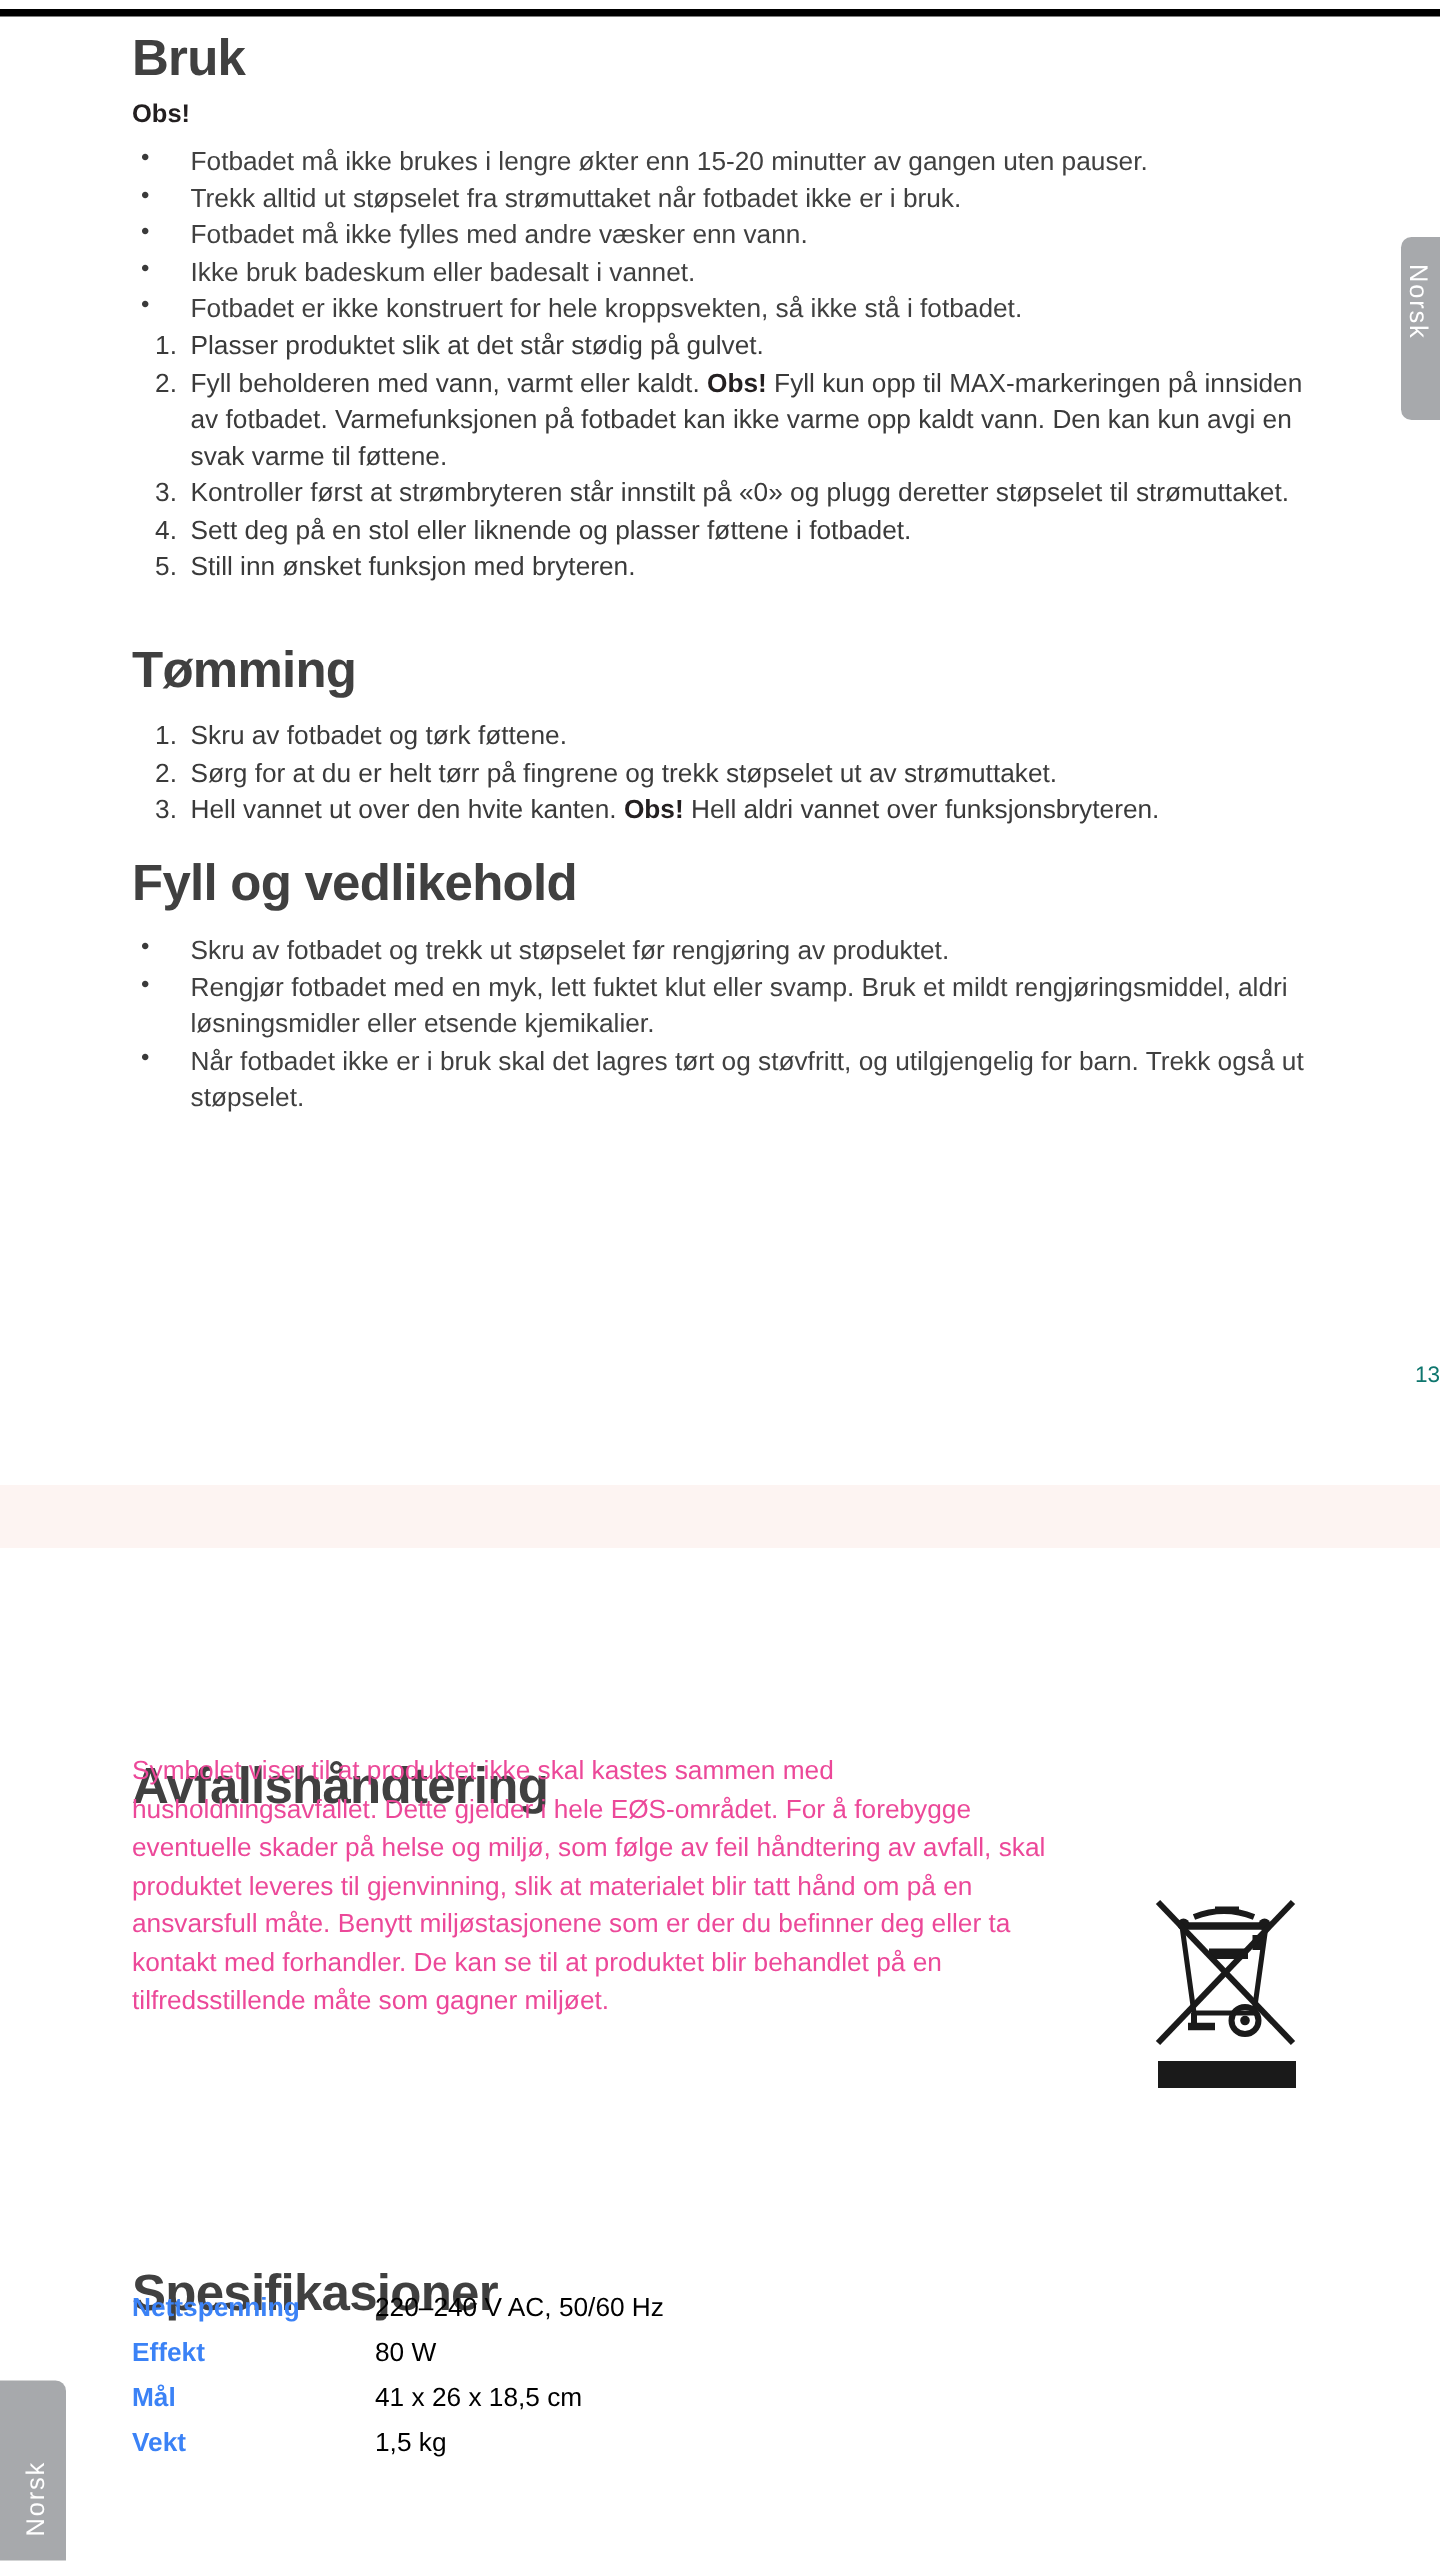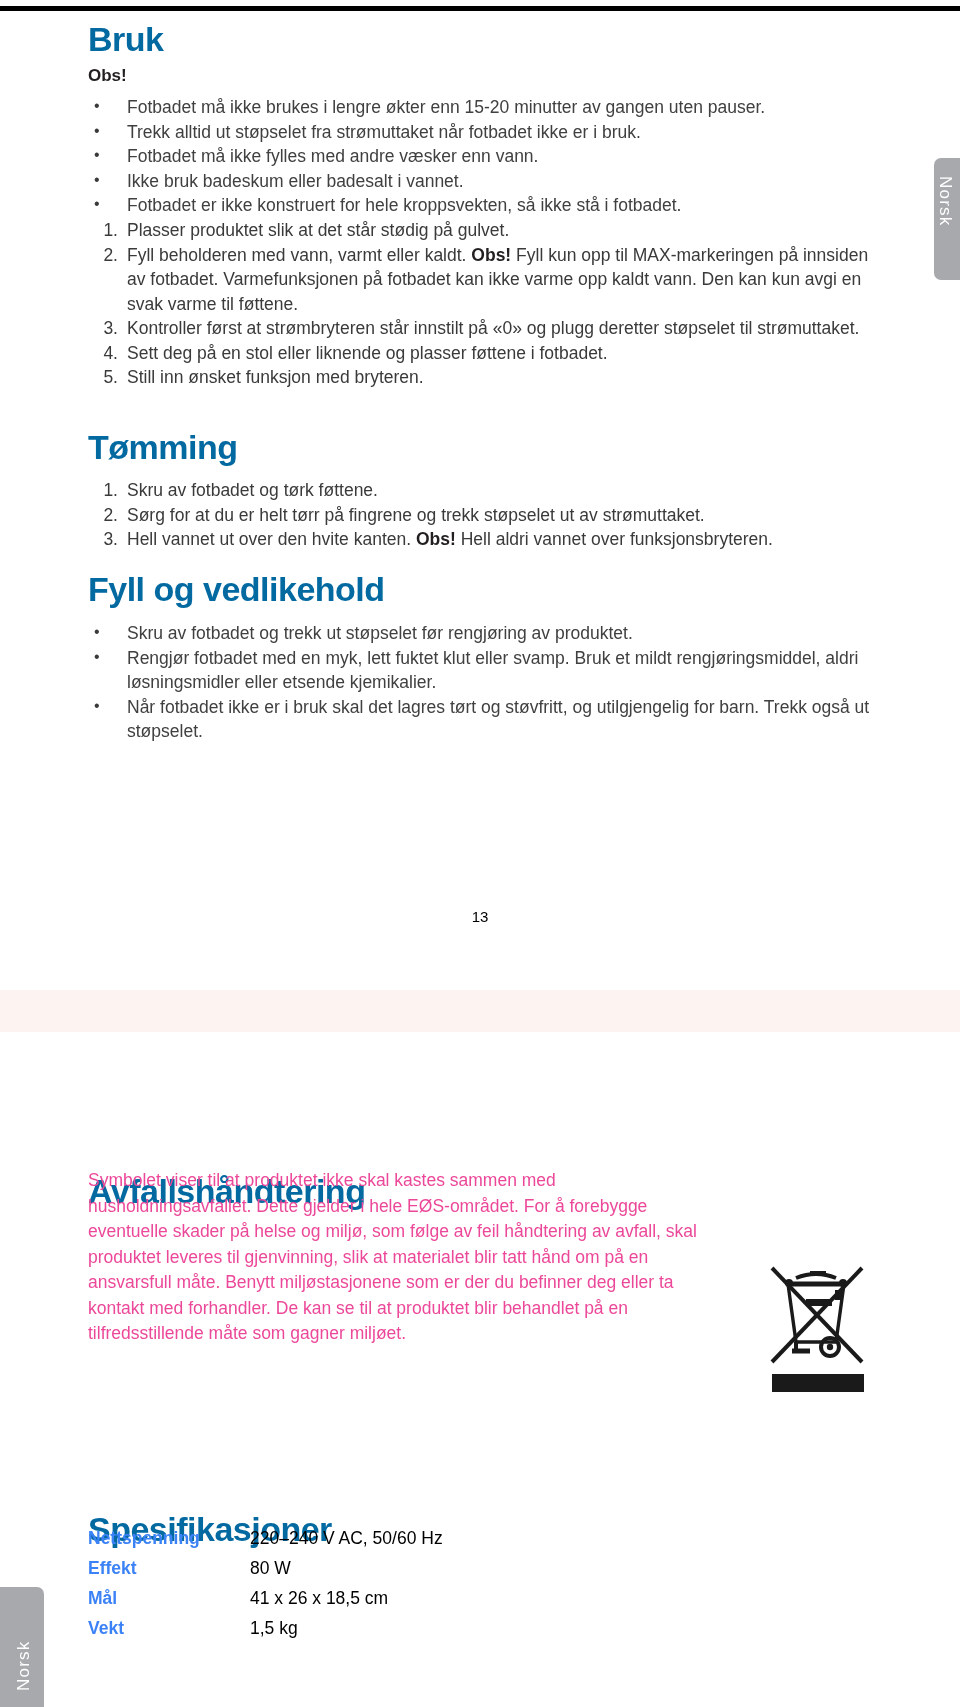--- a/index.html
+++ b/index.html
@@ -26,21 +26,21 @@
   .content {
     position: absolute;
     left: 88px;
     width: 790px;
   }
   h1.section {
     font-size: 34px;
     font-weight: bold;
     margin: 0;
     letter-spacing: -0.5px;
-    color: #0369a1;
+    color: #404040;
     line-height: 1.05;
   }
   .obs-label {
     font-size: 17px;
     font-weight: bold;
     margin: 0;
     color: #231f20;
   }
   ul.bullets, ol.numbers {
     list-style: none;
@@ -85,23 +85,23 @@
   .para {
     font-size: 17.5px;
     line-height: 25.5px;
     color: #ec4899;
     margin: 0;
   }
   .page-number {
     position: absolute;
     width: 960px;
     left: 0;
-    text-align: center;
+    text-align: right;
     font-size: 15px;
-    color: #000000;
+    color: #0f766e;
   }
   .sep-band {
     position: absolute;
     left: 0;
     width: 960px;
     background: #fdf4f2;
   }
   
   .tab {
     position: absolute;

